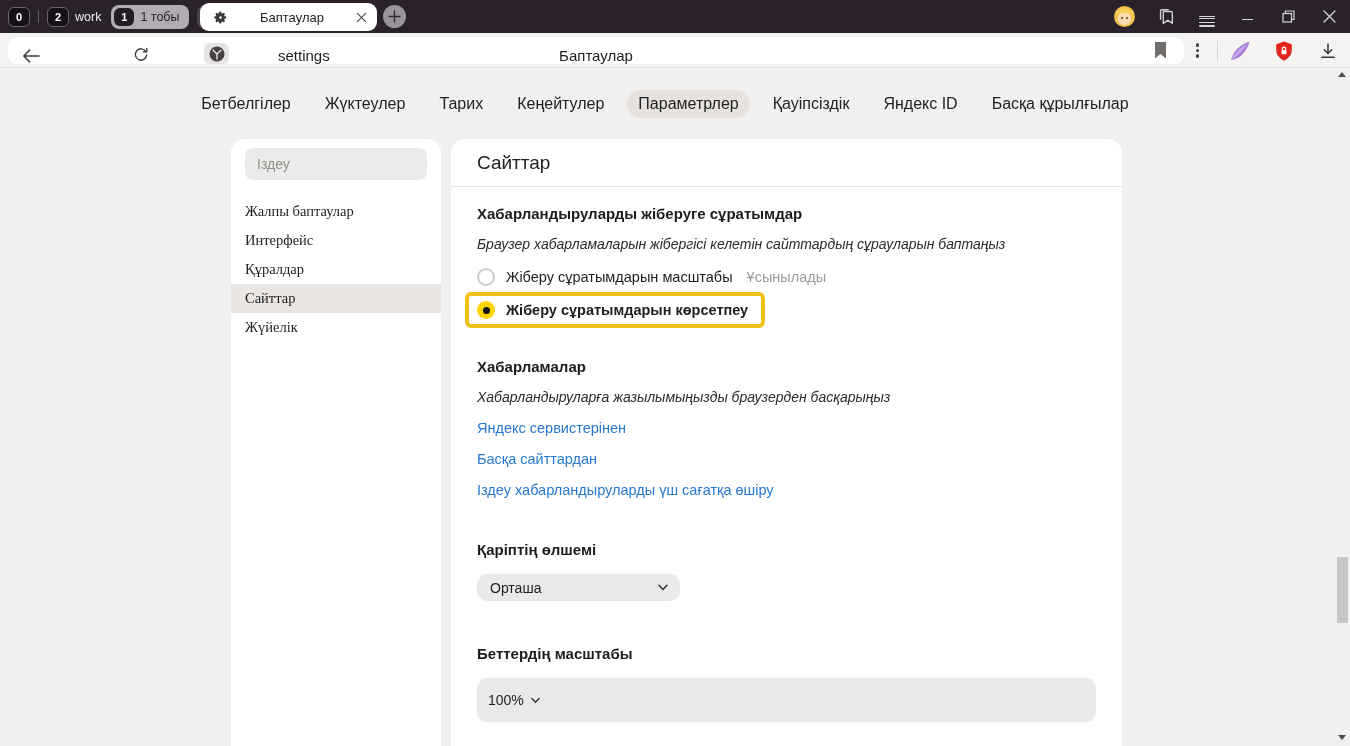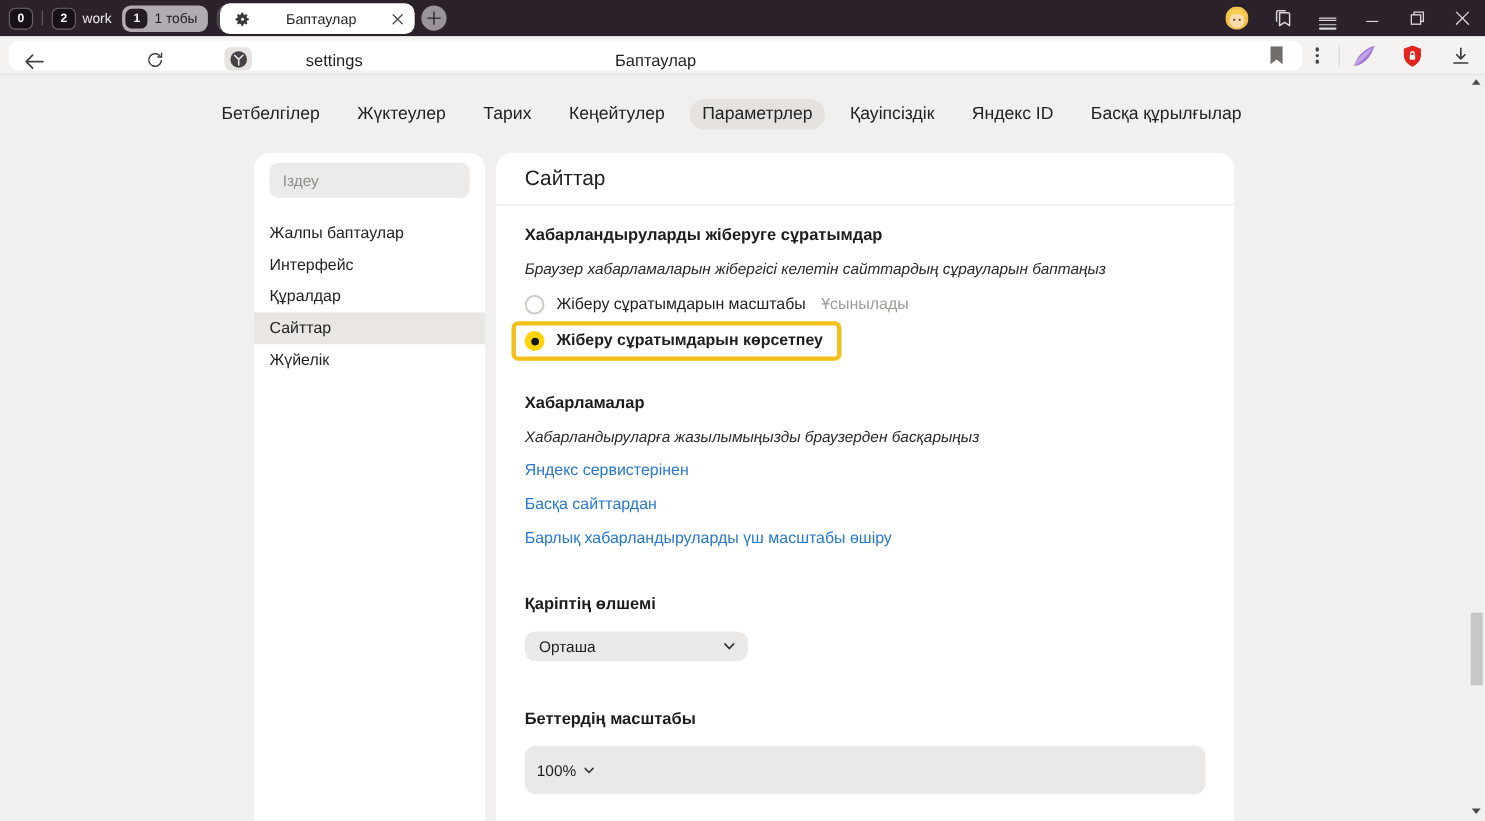--- a/index.html
+++ b/index.html
@@ -79,21 +79,21 @@
     position:absolute; left:231px; top:139px; width:210px; bottom:0;
     background:#fff; border-radius:14px 14px 0 0;
   }
   .search-input {
     display:block; margin:9px 14px 0; width:182px; height:32px; background:#ecebe9;
     border:none; border-radius:8px; padding:0 12px; font-size:14px; outline:none;
     font-family:inherit; color:#222;
   }
   .search-input::placeholder { color:#908d89; }
   .side-list { margin-top:17px; }
-  .side-item { height:29px; display:flex; align-items:center; padding:0 14px; font-size:14.5px; color:#1f1f1f; }
+  .side-item { height:29px; display:flex; align-items:center; padding:0 14px; font-size:14.5px; color:#1f1f1f;font-family:Liberation Serif, serif; }
   .side-item.active { background:#e9e6e3; }
 
   .main-card {
     position:absolute; left:451px; top:139px; width:671px; bottom:0;
     background:#fff; border-radius:14px 14px 0 0;
   }
   .main-header {
     height:48px; display:flex; align-items:center; padding:0 26px;
     border-bottom:1px solid #e8e6e3; font-size:19px; color:#222;
   }
@@ -313,21 +313,21 @@
       <div class="radio-row">
         <span class="radio on"></span>
         <span>Жіберу сұратымдарын көрсетпеу</span>
       </div>
     </div>
 
     <div class="sec-head mt-30">Хабарламалар</div>
     <div class="sec-desc">Хабарландыруларға жазылымыңызды браузерден басқарыңыз</div>
     <div class="link-row"><span class="link">Яндекс сервистерінен</span></div>
     <div class="link-row"><span class="link">Басқа сайттардан</span></div>
-    <div class="link-row"><span class="link">Барлық хабарландыруларды үш масштабы өшіру</span></div>
+    <div class="link-row"><span class="link">Іздеу хабарландыруларды үш сағатқа өшіру</span></div>
 
     <div class="sec-head mt-43">Қаріптің өлшемі</div>
     <div class="select">
       <span>Орташа</span>
       <span>
         <svg width="10" height="7" viewBox="0 0 10 7">
             <path d="M1 1.3L5 5.5l4-4.2" fill="none" stroke="#333" stroke-width="1.5" stroke-linecap="round"></path>
           </svg>
       </span>
     </div>

